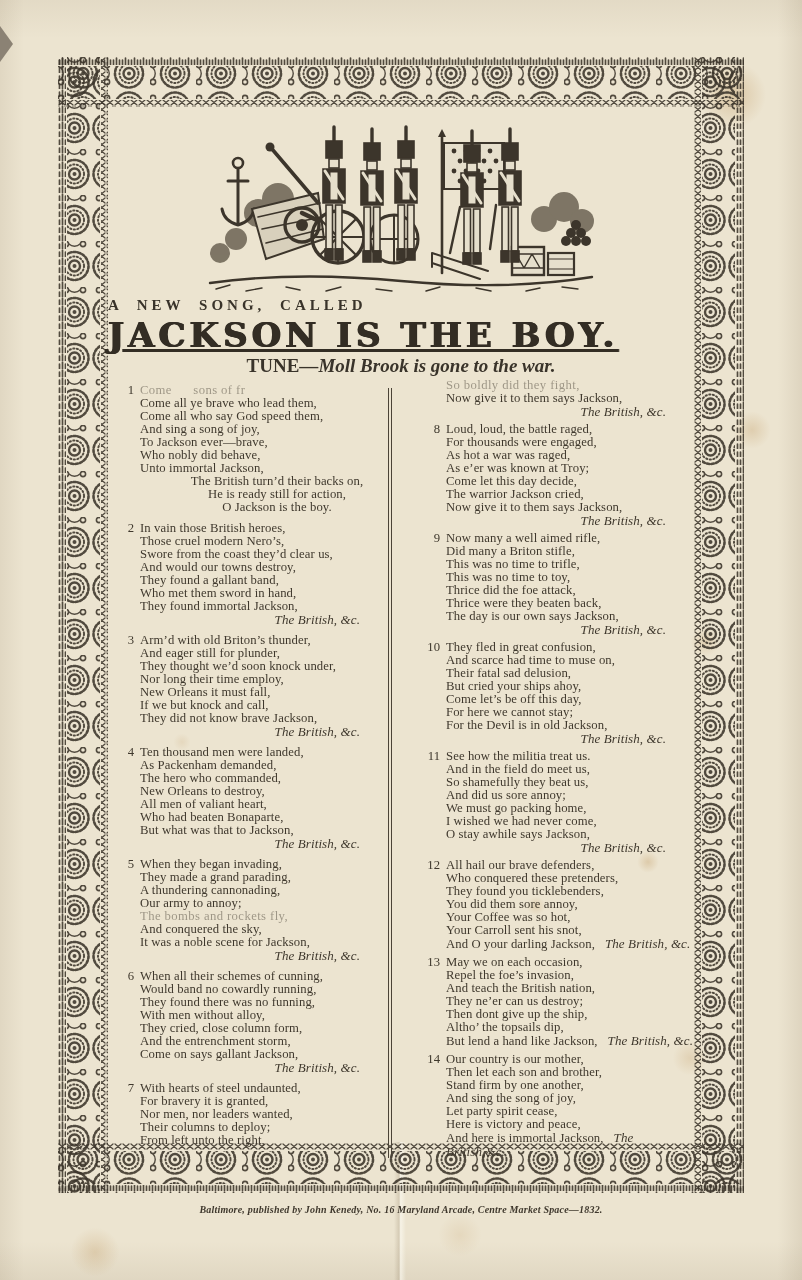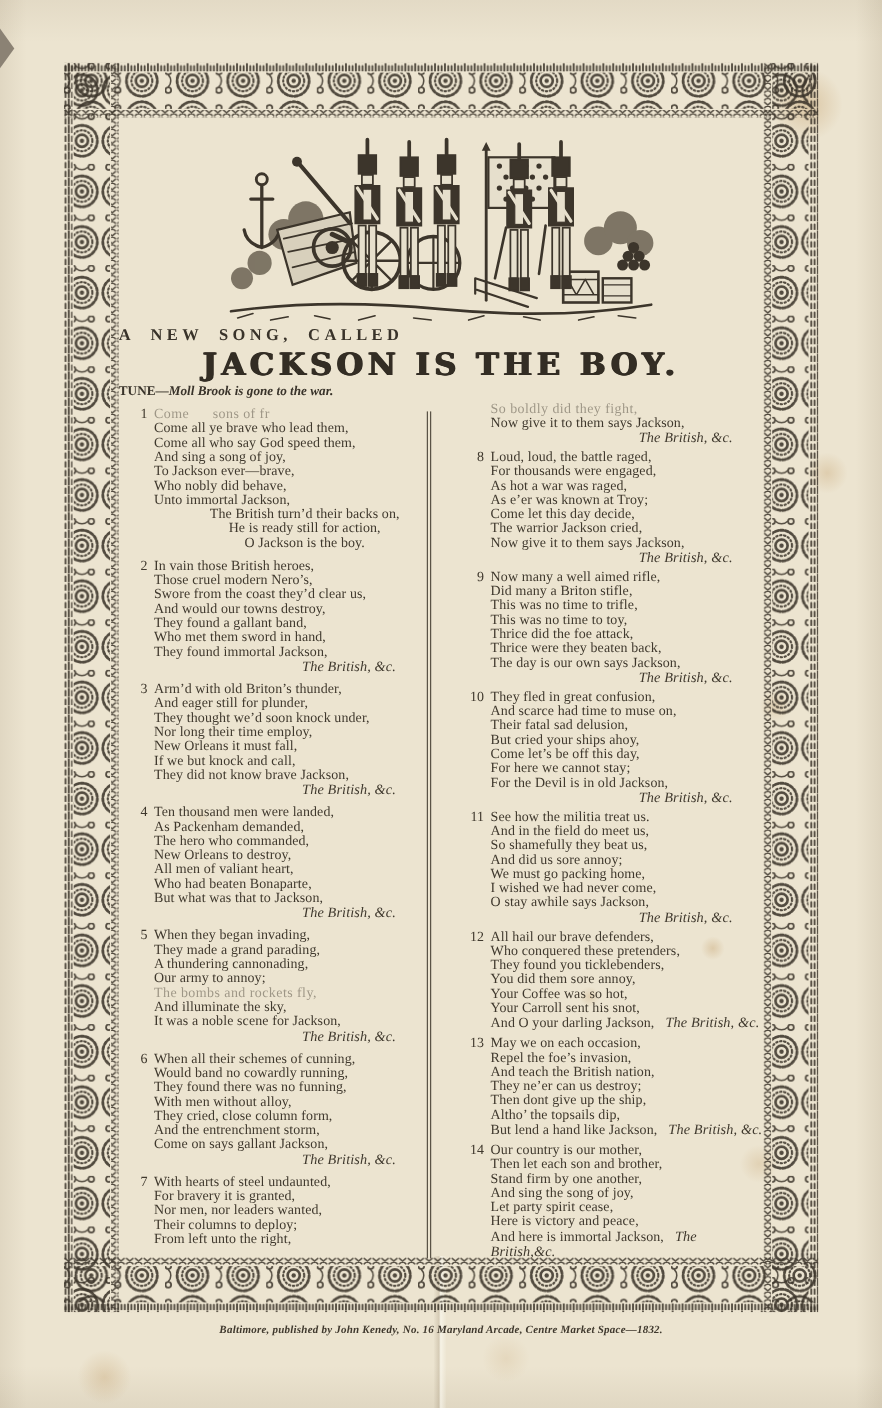--- a/index.html
+++ b/index.html
@@ -24,24 +24,24 @@
   .corner-notch{position:absolute;left:0;top:26px;width:0;height:0;
     border-top:18px solid transparent;border-bottom:18px solid transparent;border-left:13px solid #8b8274;}
   .crease{position:absolute;left:394px;top:1142px;width:12px;height:138px;
     background:linear-gradient(90deg,transparent,rgba(120,100,70,.20) 42%,rgba(255,255,248,.55) 55%,transparent);}
   .border-strip{position:absolute;opacity:.88;}
   
   .inner{position:absolute;left:108px;top:107px;width:586px;height:1036px;}
   .illus{display:block;margin:14px auto 4px;}
   .kicker{margin:2px 0 0;text-align:left;font-weight:bold;font-size:15px;
     letter-spacing:4px;word-spacing:7px;color:#39332a;}
-  .title{margin:1px 0 0;text-align:center;font-family:"DejaVu Serif",serif;font-weight:bold;
-    font-size:28px;letter-spacing:4px;color:#332d24;
-    text-shadow:.7px 0 0 currentColor,-.7px 0 0 currentColor;}
-  .tune{margin:0 0 7px;font-size:12px;font-weight:bold;color:#39332a;}
+  .title{margin:1px 0 0;font-family:"DejaVu Serif",serif;font-weight:bold;
+    font-size:34px;letter-spacing:4px;color:#332d24;
+    text-shadow:.7px 0 0 currentColor,-.7px 0 0 currentColor;text-decoration:underline;}
+  .tune{margin:0 0 7px;text-align:center;font-size:19px;font-weight:bold;color:#39332a;}
   .tune .t-title{font-style:italic;}
   .verses{display:flex;align-items:stretch;padding-left:8px;}
   .col{width:272px;}
   .col-right{flex:1;margin-top:-5px;margin-left:20px;}
   .col-divider{width:0;border-left:1.3px solid #4b4337;border-right:1.3px solid #4b4337;
     padding-left:2px;margin:4px 10px 6px 0;}
   .verse{display:flex;margin-bottom:8px;}
   .col-right .verse{margin-bottom:5px;}
   .vnum{flex:none;width:18px;text-align:right;margin-right:6px;font-size:12.7px;line-height:13px;}
   .vlines{flex:1;min-width:0;}
@@ -312,21 +312,21 @@
             </div>
           </div>
           <div class="verse">
             <span class="vnum">5</span>
             <div class="vlines">
               <p class="vline">When they began invading,</p>
               <p class="vline">They made a grand parading,</p>
               <p class="vline">A thundering cannonading,</p>
               <p class="vline">Our army to annoy;</p>
               <p class="vline faded">The bombs and rockets fly,</p>
-              <p class="vline">And illuminate the sky,</p>
+              <p class="vline">And conquered the sky,</p>
               <p class="vline">It was a noble scene for Jackson,</p>
               <p class="vline refrain">The British, &amp;c.</p>
             </div>
           </div>
           <div class="verse">
             <span class="vnum">6</span>
             <div class="vlines">
               <p class="vline">When all their schemes of cunning,</p>
               <p class="vline">Would band no cowardly running,</p>
               <p class="vline">They found there was no funning,</p>

